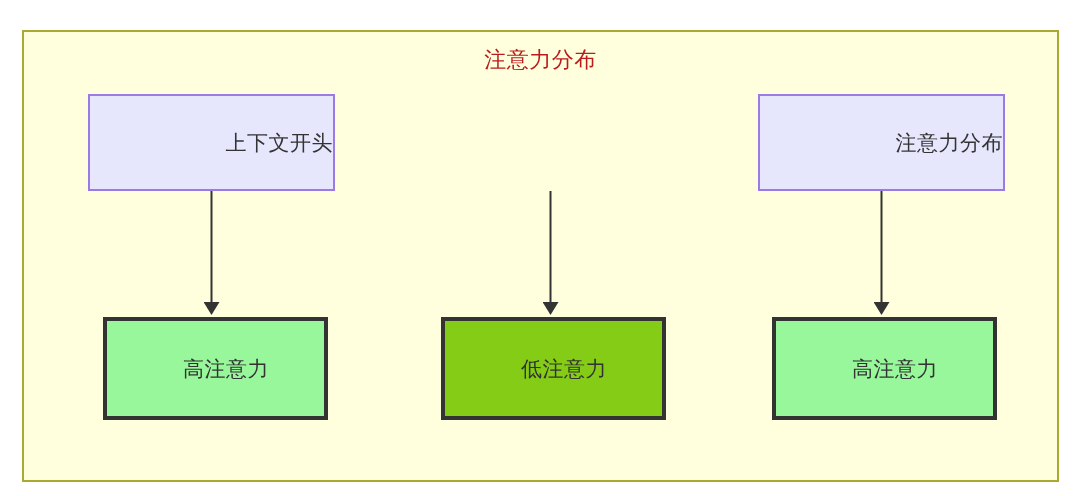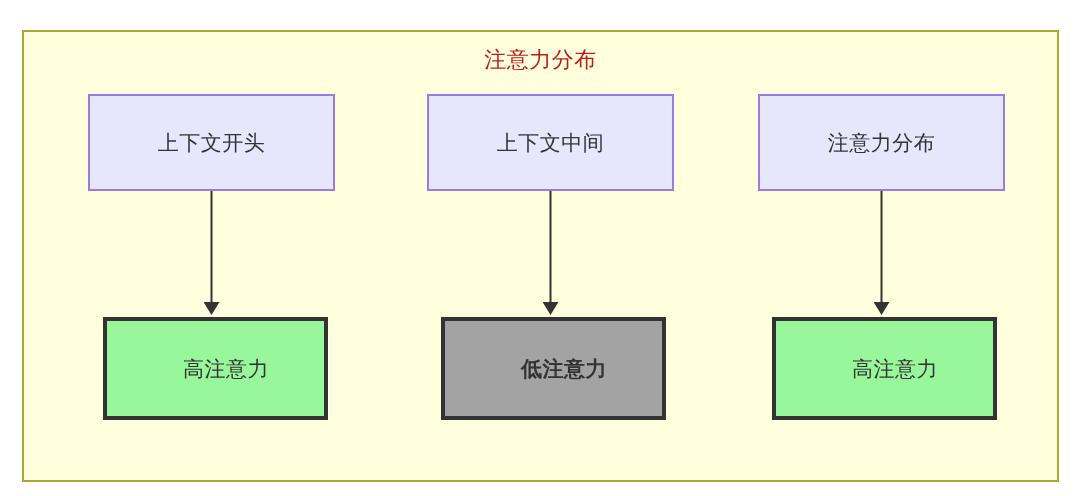--- a/index.html
+++ b/index.html
@@ -69,32 +69,32 @@
   }
 
   .node-attention {
     width: 225px;
     height: 103px;
     border: 4px solid #333333;
     padding-left: 21px;
   }
 
   .attn-high { background: #97f79a; }
-  .attn-low  { background: #a3a3a3; font-weight: bold; }
+  .attn-low  { background: #84cc16; }
 
   
   .col-1 { left: 88px; }
   .col-2 { left: 427px; }
   .col-3 { left: 758px; }
 
   .col-1b { left: 103px; }
   .col-2b { left: 441px; }
   .col-3b { left: 772px; }
 
-  .row-top    { top: 94px; }
+  .row-top    { top: 94px; justify-content: flex-end; }
   .row-bottom { top: 317px; }
 
   
   #connectors {
     position: absolute;
     left: 0;
     top: 0;
     width: 1080px;
     height: 496px;
     pointer-events: none;
@@ -124,23 +124,20 @@
     </g>
     <g>
       <line x1="881.5" y1="191" x2="881.5" y2="305" stroke="#333333" stroke-width="2" marker-end="url(#arrowhead)"></line>
     </g>
   </svg>
 
   <div class="node node-context col-1 row-top">
     <span>上下文开头</span>
   </div>
 
-  <div class="node node-context col-2 row-top">
-    <span>上下文中间</span>
-  </div>
 
   <div class="node node-context col-3 row-top">
     <span>注意力分布</span>
   </div>
 
   <div class="node node-attention attn-high col-1b row-bottom">
     <span>高注意力</span>
   </div>
 
   <div class="node node-attention attn-low col-2b row-bottom">

